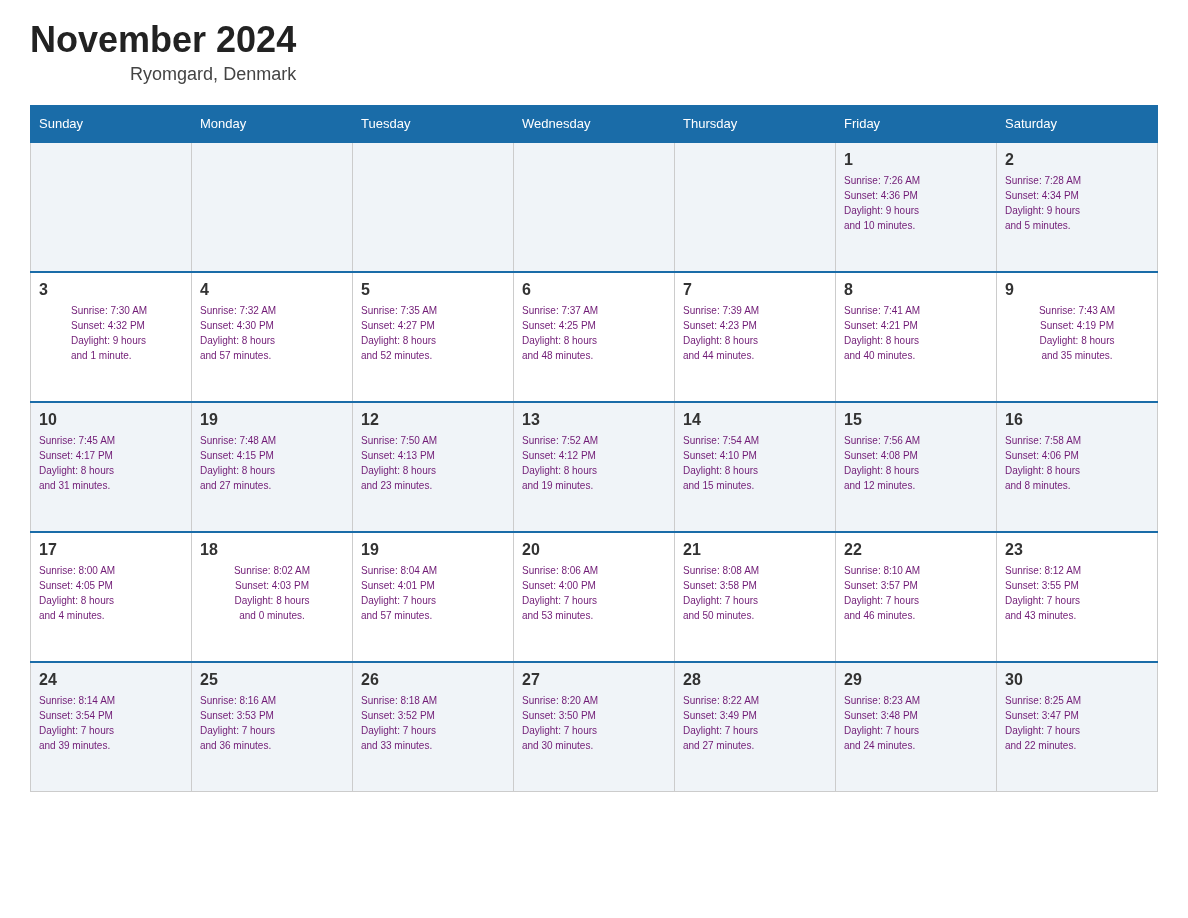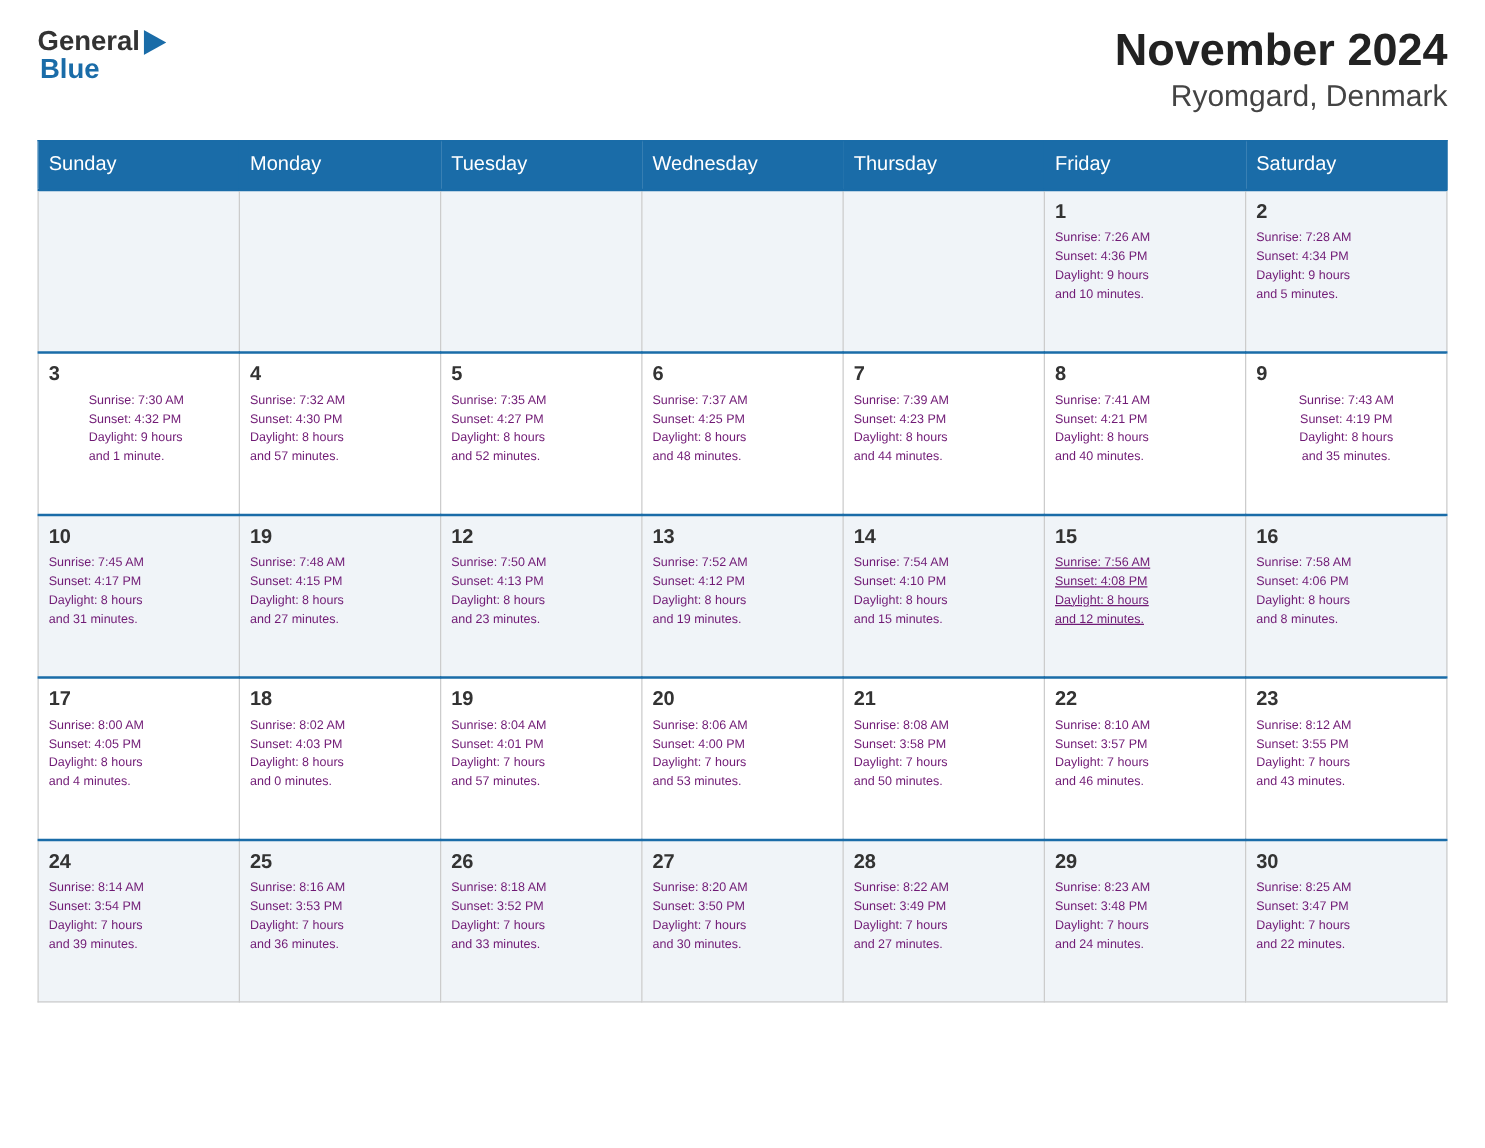--- a/index.html
+++ b/index.html
@@ -29,35 +29,35 @@
     .header-right {
       text-align: right;
     }
     .month-title {
       font-size: 36px;
       font-weight: bold;
       color: #222;
       line-height: 1.1;
     }
     .location {
-      font-size: 24px;
+      font-size: 18px;
       color: #444;
       margin-top: 4px;
     }
     table {
       width: 100%;
       border-collapse: collapse;
       table-layout: fixed;
     }
     thead tr {
       background-color: #1a6ca8;
     }
     thead th {
       color: #fff;
-      font-size: 16px;
+      font-size: 13px;
       font-weight: normal;
       padding: 10px 8px;
       text-align: left;
       border: 1px solid #1a6ca8;
       margin-left: 30px;
     }
     tbody tr {
       border-top: 2px solid #1a6ca8;
     }
     tbody td {
@@ -84,31 +84,20 @@
     .day-info {
       font-size: 10px;
       line-height: 1.5;
       color: #701a75;
     }
   </style>
 </head>
 <body>
 
 <div class="header">
-  <div class="logo">
-    <div style="display:flex; flex-direction:column; align-items:flex-start;">
-      <div style="display:flex; align-items:center;">
-        <span class="logo-text">General</span>
-        <svg width="18" height="20" viewBox="0 0 18 20" style="margin-left:3px; margin-top:2px;">
-          <polygon points="0,0 18,10 0,20" fill="#1a6ca8"></polygon>
-        </svg>
-      </div>
-      <span style="font-size:22px; font-weight:bold; color:#1a6ca8; margin-top:-4px; margin-left:2px;">Blue</span>
-    </div>
-  </div>
   <div class="header-right">
     <div class="month-title">November 2024</div>
     <div class="location">Ryomgard, Denmark</div>
   </div>
 </div>
 
 <table>
   <thead>
     <tr>
     <th>Sunday</th>
@@ -224,21 +213,21 @@
         </td>
         <td>
           <span class="day-number">14</span>
           <div class="day-info" style="white-space: pre-line;">Sunrise: 7:54 AM
 Sunset: 4:10 PM
 Daylight: 8 hours
 and 15 minutes.</div>
         </td>
         <td>
           <span class="day-number">15</span>
-          <div class="day-info" style="white-space: pre-line; text-decoration: underline;">Sunrise: 7:56 AM
+          <div class="day-info" style="white-space: pre-line;">Sunrise: 7:56 AM
 Sunset: 4:08 PM
 Daylight: 8 hours
 and 12 minutes.</div>
         </td>
         <td>
           <span class="day-number">16</span>
           <div class="day-info" style="white-space: pre-line;">Sunrise: 7:58 AM
 Sunset: 4:06 PM
 Daylight: 8 hours
 and 8 minutes.</div>
@@ -247,21 +236,21 @@
       <tr>
         <td>
           <span class="day-number">17</span>
           <div class="day-info" style="white-space: pre-line;">Sunrise: 8:00 AM
 Sunset: 4:05 PM
 Daylight: 8 hours
 and 4 minutes.</div>
         </td>
         <td>
           <span class="day-number">18</span>
-          <div class="day-info" style="white-space: pre-line;">Sunrise: 8:02 AM
+          <div class="day-info" style="white-space: pre-line; text-align: center;">Sunrise: 8:02 AM
 Sunset: 4:03 PM
 Daylight: 8 hours
 and 0 minutes.</div>
         </td>
         <td>
           <span class="day-number">19</span>
           <div class="day-info" style="white-space: pre-line;">Sunrise: 8:04 AM
 Sunset: 4:01 PM
 Daylight: 7 hours
 and 57 minutes.</div>

